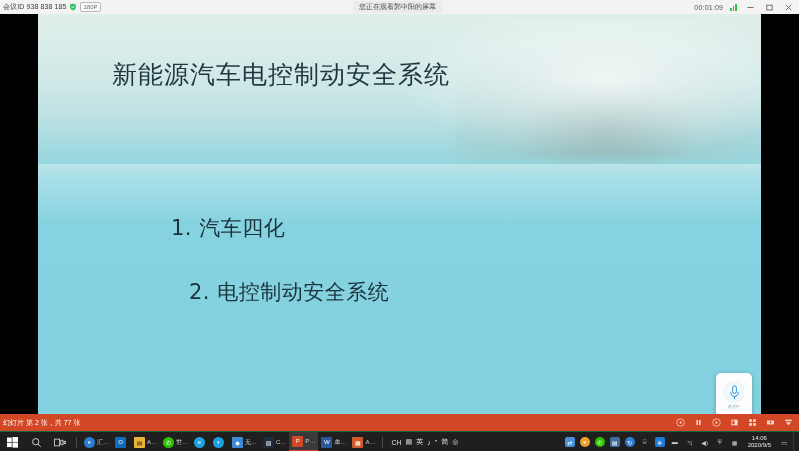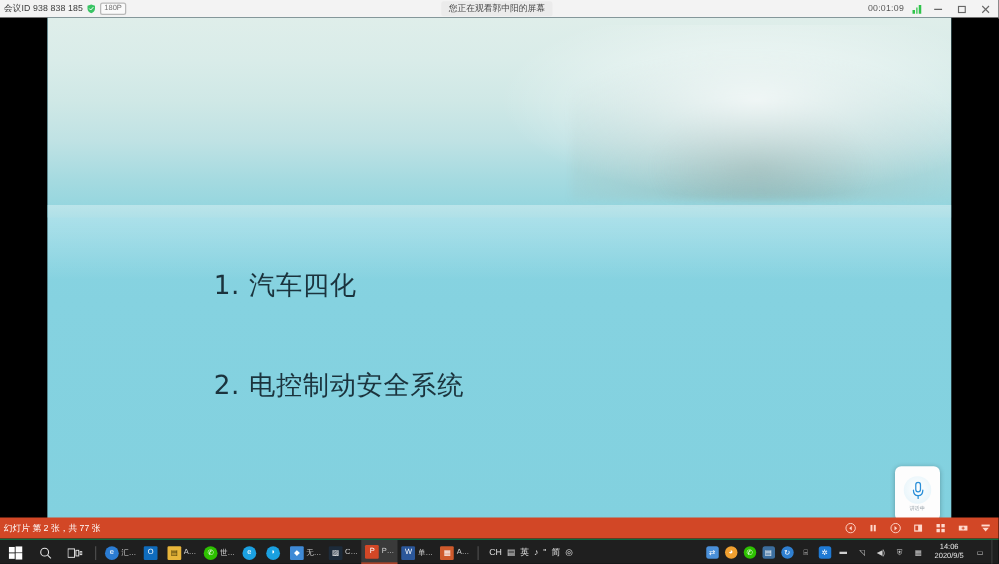--- a/index.html
+++ b/index.html
@@ -47,21 +47,21 @@
   .water{position:absolute;left:0;top:150px;width:100%;height:60px;
         background:linear-gradient(180deg,rgba(255,255,255,.35) 0%, rgba(255,255,255,0) 100%);}
   .cyanfill{position:absolute;left:0;top:150px;width:100%;bottom:0;
         background:linear-gradient(180deg,#8ad4e1 0%,#85d2e0 30%,#82d1df 100%);}
 
   .slide-title{position:absolute;left:74px;top:44px;font-size:25px;color:#1d3640;
         font-family:"DejaVu Sans","Liberation Sans",sans-serif;letter-spacing:1px;white-space:nowrap;}
   .bullet{position:absolute;left:133px;font-size:21px;color:#1b333d;
         font-family:"DejaVu Sans","Liberation Sans",sans-serif;letter-spacing:.5px;white-space:nowrap;}
   .b1{top:180px;margin-top:20px;}
-  .b2{top:280px;}
+  .b2{top:264px;margin-left:18px;}
 
   
   .mic-card{position:absolute;left:716px;top:359px;width:36px;height:44px;background:#fdfdfd;
         border-radius:5px;box-shadow:0 1px 4px rgba(0,0,0,.28);
         display:flex;flex-direction:column;align-items:center;justify-content:center;gap:1px;}
   .mic-ring{width:22px;height:22px;border-radius:50%;
         background:radial-gradient(circle at 50% 45%, #ffffff 0%, #eaf6fb 70%, #d9eef6 100%);
         display:flex;align-items:center;justify-content:center;}
   .mic-label{font-size:4.5px;color:#9aa5ad;white-space:nowrap;transform:scale(.92);}
 
@@ -143,20 +143,21 @@
 
   <div class="stage">
     <div class="slide">
       <div class="cyanfill"></div>
       <div class="sky"></div>
       <div class="hill"></div>
       <div class="hill2"></div>
       <div class="mist1"></div>
       <div class="water"></div>
 
+      <div class="slide-title">新能源汽车电控制动安全系统</div>
       <div class="bullet b1">1. 汽车四化</div>
       <div class="bullet b2">2. 电控制动安全系统</div>
     </div>
 
     <div class="mic-card">
       <span class="mic-ring">
         <svg width="13" height="15" viewBox="0 0 20 24">
           <rect x="7" y="1.5" width="6" height="12" rx="3" fill="none" stroke="#2a8fd8" stroke-width="1.6"></rect>
           <path d="M4 11.5 C4 16 6.6 18.4 10 18.4 C13.4 18.4 16 16 16 11.5" fill="none" stroke="#2a8fd8" stroke-width="1.6" stroke-linecap="round"></path>
           <line x1="10" y1="18.4" x2="10" y2="22" stroke="#2a8fd8" stroke-width="1.6" stroke-linecap="round"></line>

